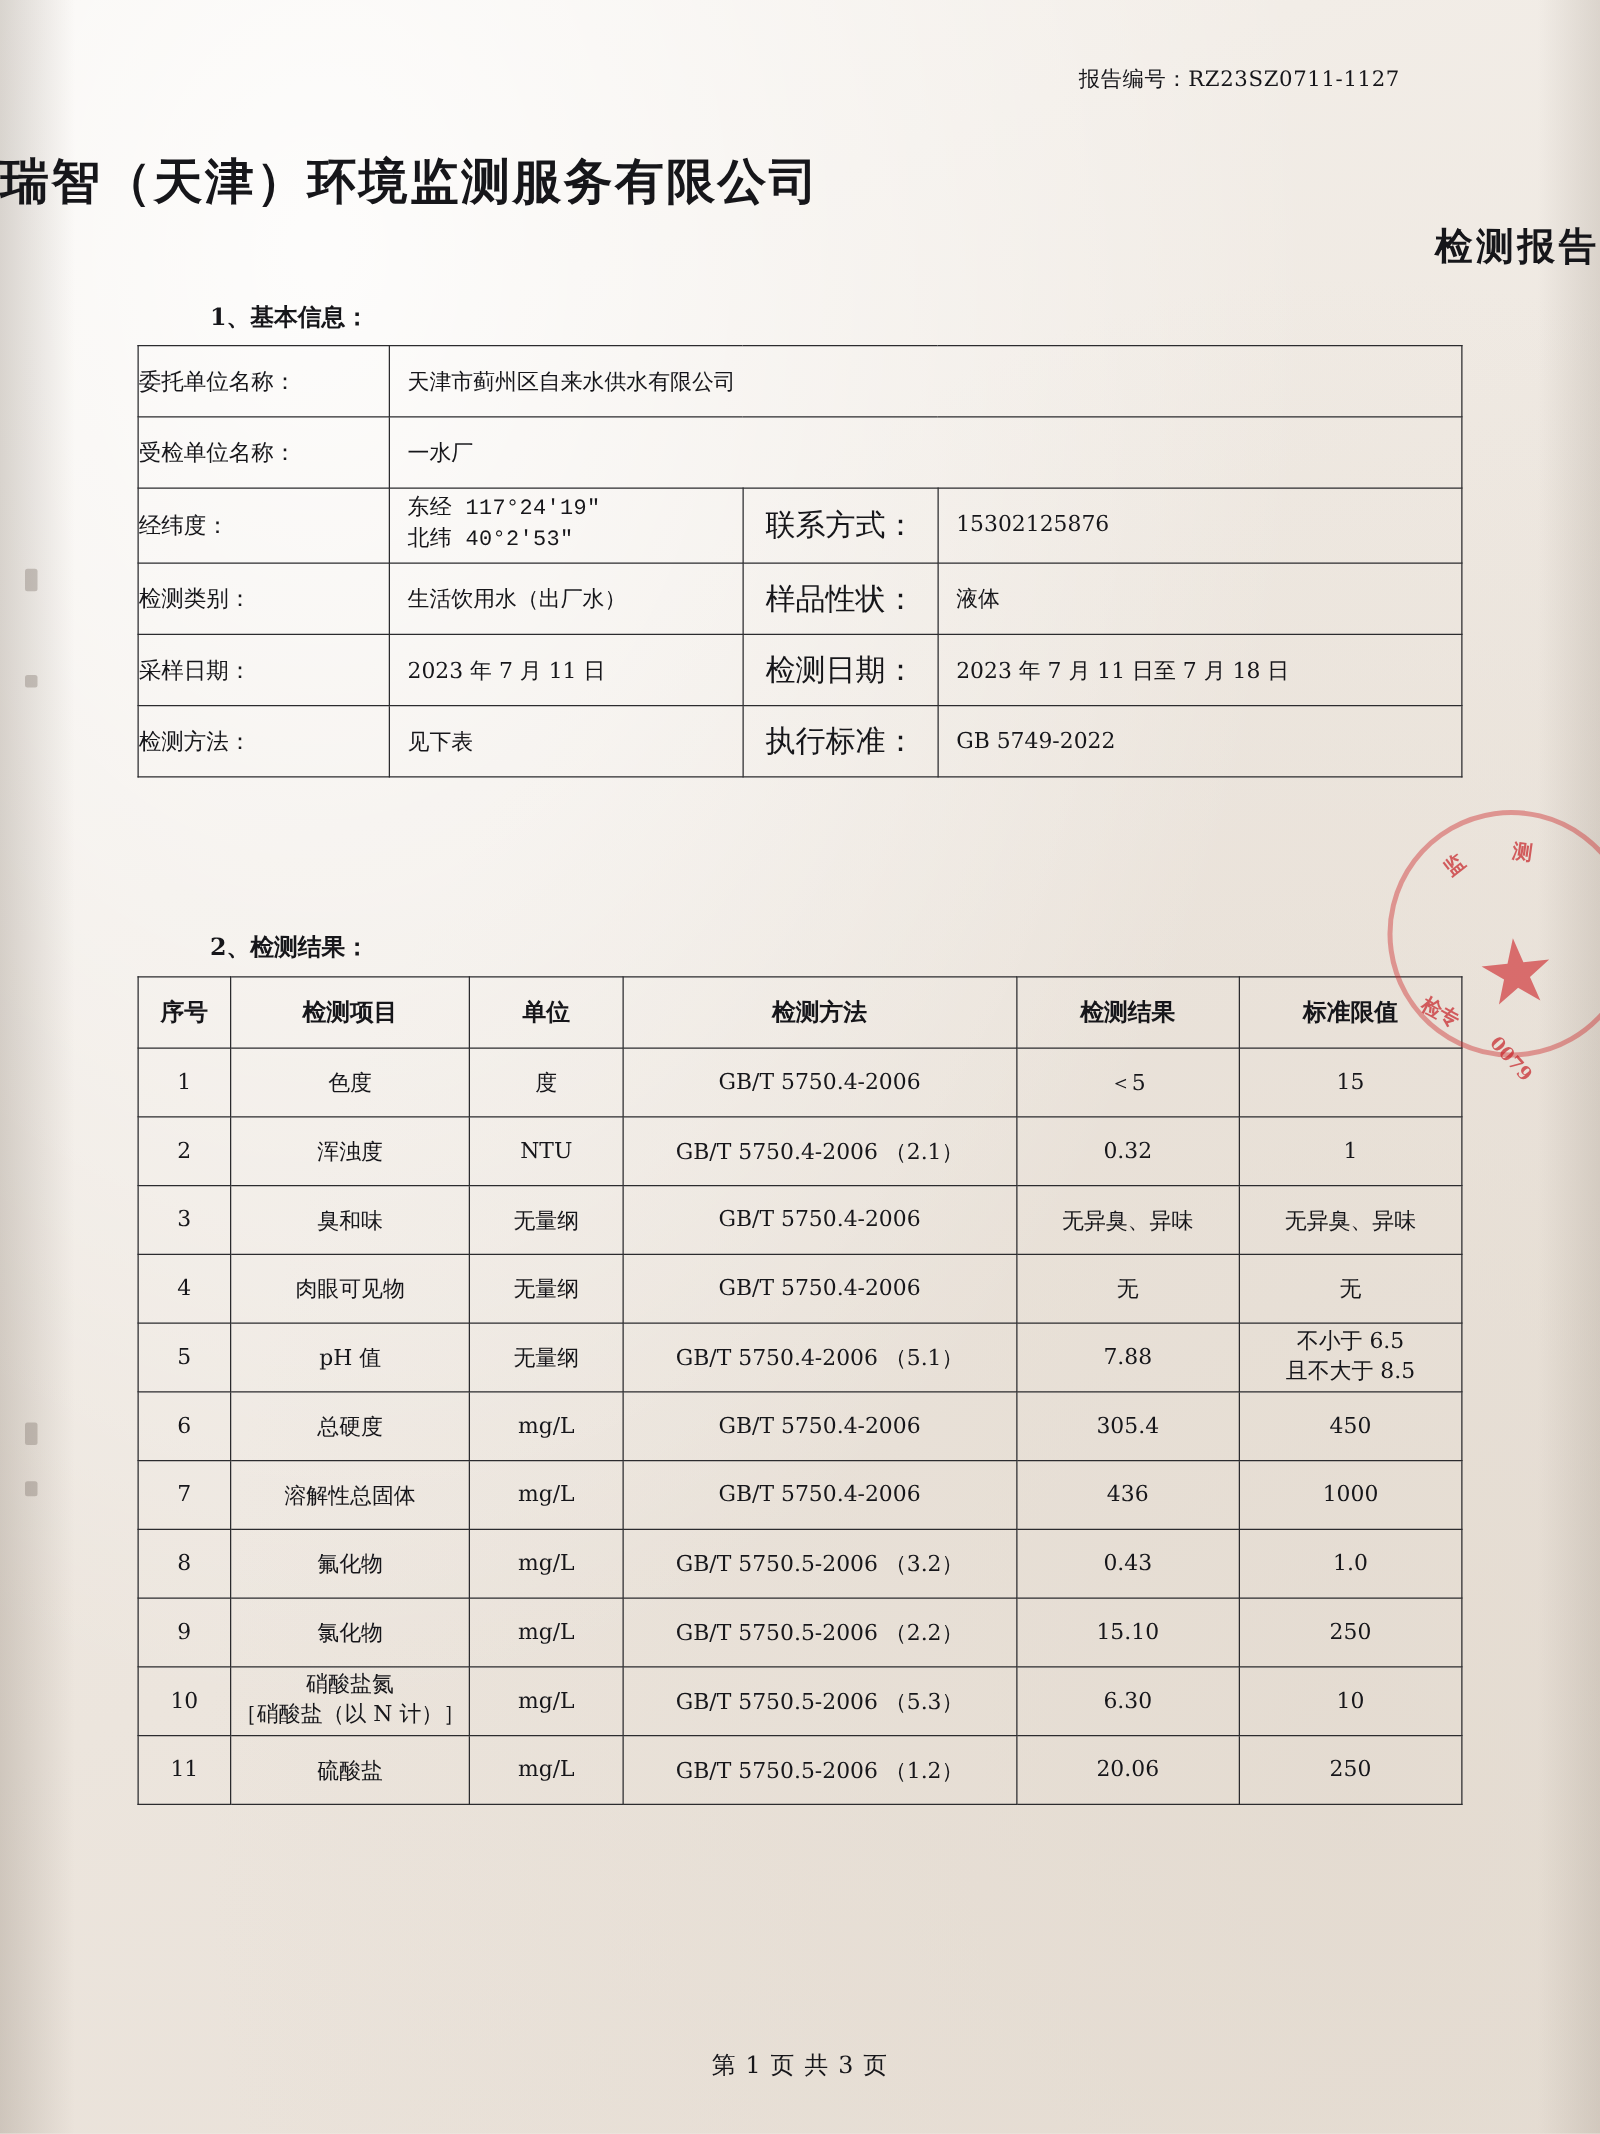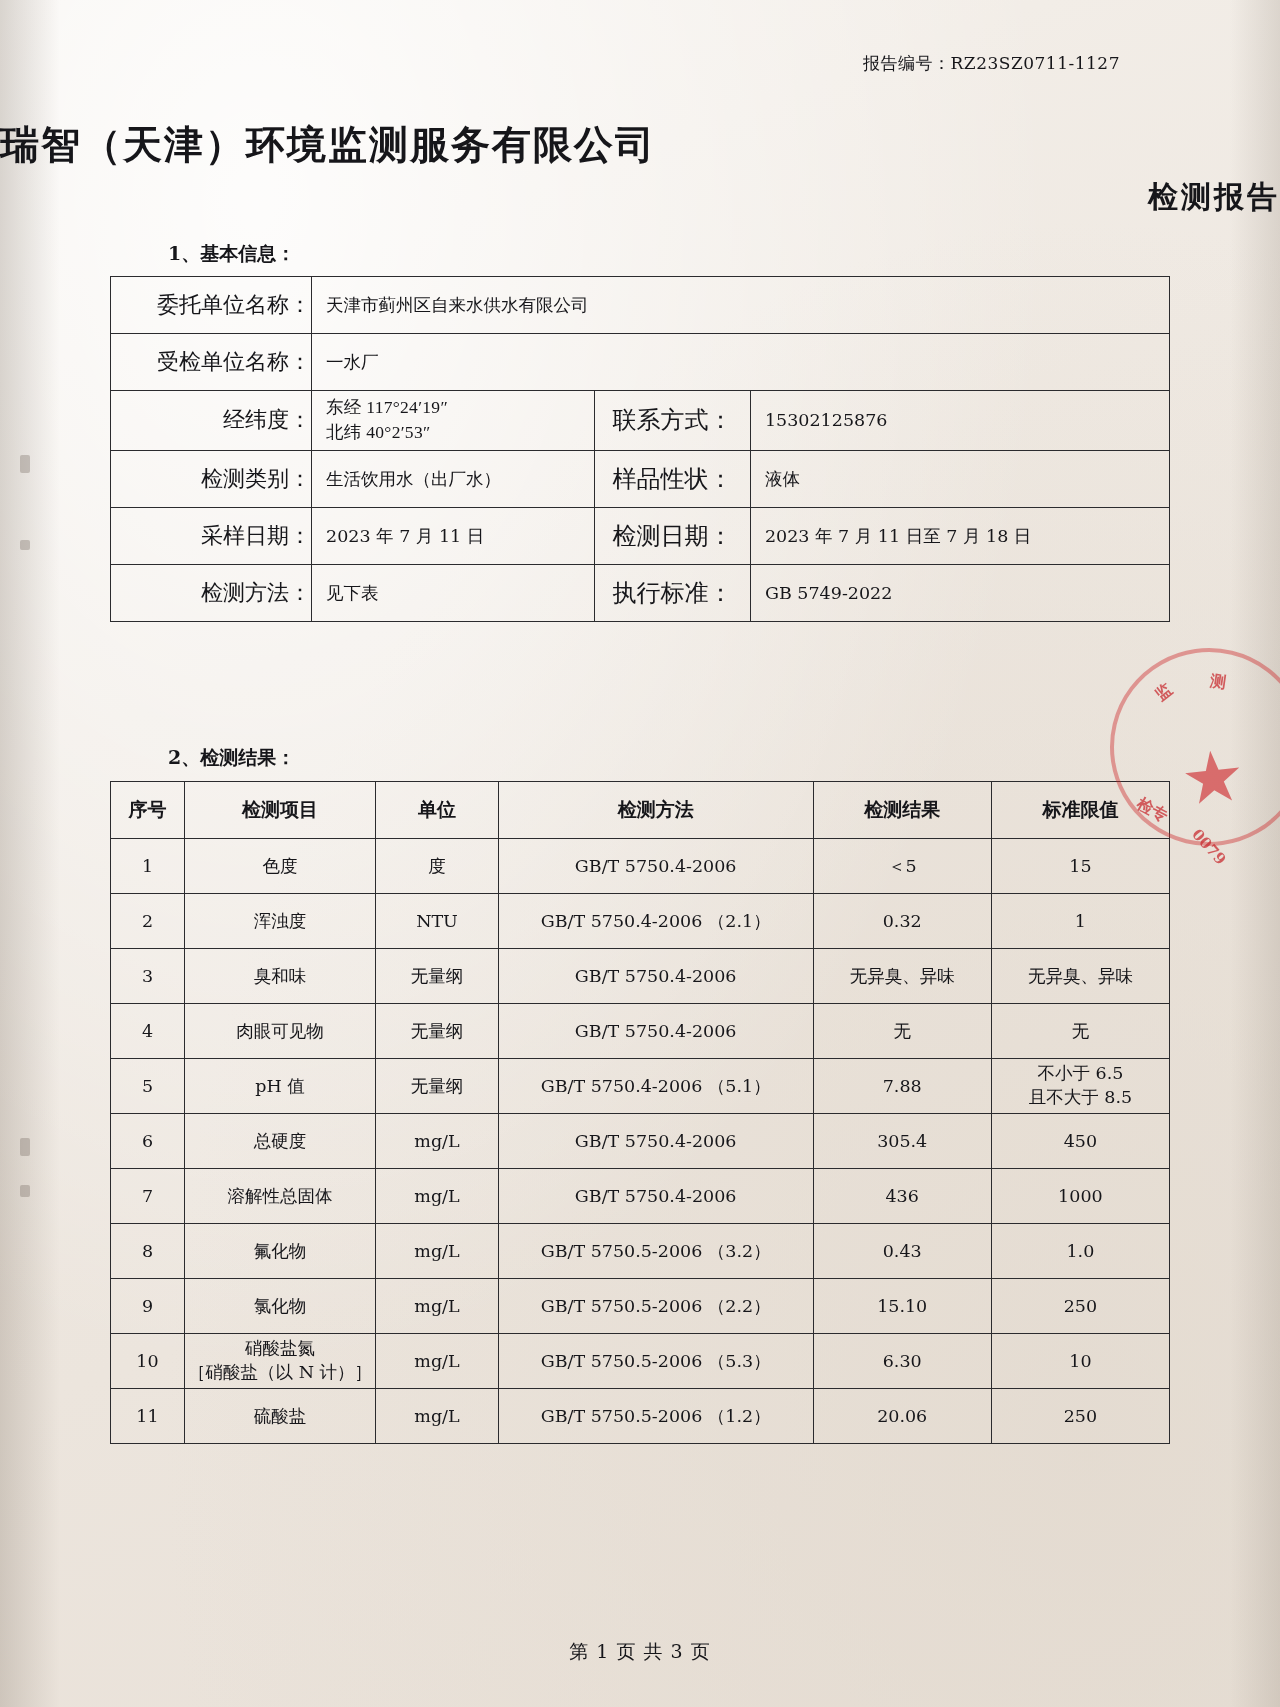--- a/index.html
+++ b/index.html
@@ -100,43 +100,43 @@
   #info-table {
     left: 110px;
     top: 276px;
     width: 1060px;
   }
   #info-table td {
     height: 56px;
   }
   #info-table td.label {
     width: 200px;
-    text-align: right;
-    font-size: 22px;
+    text-align: left;
+    font-size: 18px;
   }
   #info-table td.value {
     padding-left: 14px;
     font-size: 17.5px;
     margin-top: 12px;
   }
   #info-table td.label2 {
     width: 155px;
     text-align: center;
     font-size: 24px;
   }
   #info-table td.value2 {
     padding-left: 14px;
     font-size: 17.5px;
   }
   .two-line {
     line-height: 1.45;
     padding: 4px 0;
   }
   .mono-ish {
-    font-family: Liberation Serif, serif;
+    font-family: Liberation Mono, monospace;
     letter-spacing: 0.3px;
   }
 
   
   #result-table {
     left: 110px;
     top: 781px;
     width: 1060px;
     padding-left: 41px;
   }

